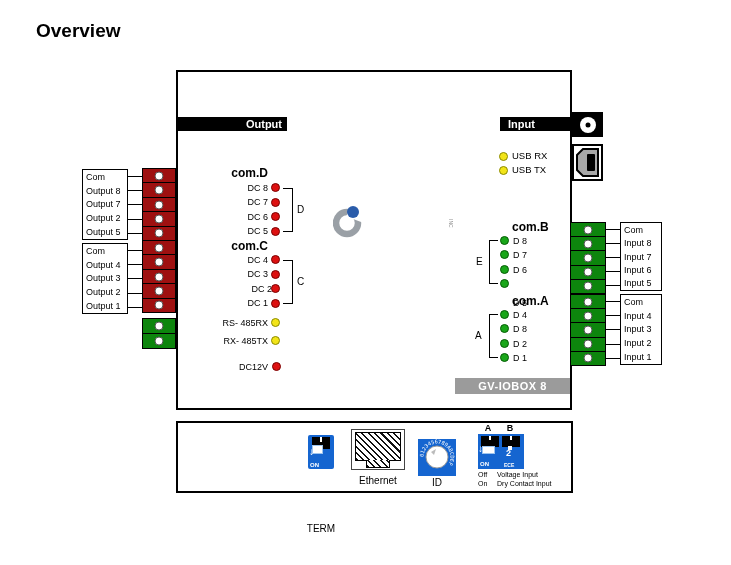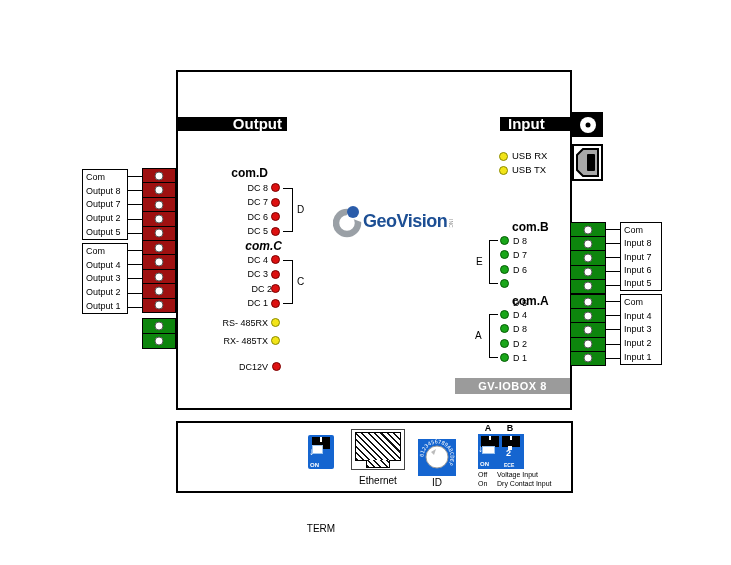--- a/index.html
+++ b/index.html
@@ -2,21 +2,21 @@
 <html style="--terminal-red: #9e1010; --terminal-green: #0d850d; --led-red: #dd1111; --led-yellow: #f2e418; --led-green: #19a619; --component-blue: #1565d0; --logo-blue: #1d4f94; --model-bar-gray: #9b9b9b;"><head>
 <meta charset="utf-8">
 <style>
   * { box-sizing: border-box; margin: 0; padding: 0; }
   html,body { background:#fff; }
   body { font-family:"Liberation Sans", sans-serif; color:#000; }
   #stage { position:relative; width:731px; height:565px; background:#fff; overflow:hidden; }
   .abs { position:absolute; }
   .page-title { font-size:19px; font-weight:bold; }
   .main-box { border:2px solid #000; background:#fff; }
-  .hdr-bar { background:#000; color:#fff; font-weight:bold; font-size:15px; line-height:14px; }
+  .hdr-bar { background:#000; color:#fff; font-weight:bold; font-size:11px; line-height:14px; }
   .hdr-right { text-align:right; padding-right:5px; }
   .hdr-left { text-align:left; padding-left:8px; }
   .label-box { border:1px solid #000; background:#fff; display:flex; flex-direction:column; }
   .lrow { flex:1; font-size:9px; display:flex; align-items:center; padding-left:3px; white-space:pre; }
   .hline { height:0; border-top:1px solid #000; }
   .tblock { display:flex; flex-direction:column; }
   .tcell { flex:1; border:1px solid #000; position:relative; }
   .tcell + .tcell { margin-top:-1px; }
   .red-cell { background: var(--terminal-red, #9e1010); }
   .green-cell { background: var(--terminal-green, #0d850d); }
@@ -46,20 +46,21 @@
   .white-slider { position:absolute; background:#fff; border:1px solid #9ec4ee; }
   .tiny-white { position:absolute; color:#fff; font-weight:bold; }
   .legend-txt { font-size:7px; line-height:9px; }
   .usb-led-label { font-size:9.5px; line-height:12px; }
 </style>
 </head>
 <body>
 
 <div id="stage">
 
+  <div class="abs page-title" style="left:36px;top:20px;">Overview</div>
 
   <div class="abs main-box" style="left:176px;top:70px;width:396px;height:340px;"></div>
 
   <div class="abs hdr-bar hdr-right" style="left:176px;top:117px;width:111px;height:14px;">Output</div>
 
   <div class="abs hdr-bar hdr-left" style="left:500px;top:117px;width:71px;height:14px;">Input</div>
 
   <div class="abs" style="left:572px;top:112px;width:31px;height:25px;background:#000;">
     <div style="position:absolute;left:50%;top:50%;transform:translate(-50%,-50%);width:16px;height:16px;border-radius:50%;background:#fff;"></div>
     <div style="position:absolute;left:50%;top:50%;transform:translate(-50%,-50%);width:5px;height:5px;border-radius:50%;background:#000;"></div>
@@ -150,21 +151,21 @@
   <div class="abs led led-red" style="left:271px;top:183px;"></div>
   <div class="abs row-label ra" style="left:228px;top:195px;width:40px;">DC 7</div>
   <div class="abs led led-red" style="left:271px;top:198px;"></div>
   <div class="abs row-label ra" style="left:228px;top:210px;width:40px;">DC 6</div>
   <div class="abs led led-red" style="left:271px;top:212px;"></div>
   <div class="abs row-label ra" style="left:228px;top:224px;width:40px;">DC 5</div>
   <div class="abs led led-red" style="left:271px;top:227px;"></div>
   <div class="abs bracket-r" style="left:283px;top:188px;width:10px;height:44px;"></div>
   <div class="abs bracket-letter" style="left:297px;top:203px;">D</div>
 
-  <div class="abs sec-hdr ra" style="left:244px;top:239px;width:38px;font-style:italic;">com.C</div>
+  <div class="abs sec-hdr ra" style="left:230px;top:239px;width:38px;">com.C</div>
   <div class="abs row-label ra" style="left:228px;top:253px;width:40px;">DC 4</div>
   <div class="abs led led-red" style="left:271px;top:255px;"></div>
   <div class="abs row-label ra" style="left:228px;top:267px;width:40px;">DC 3</div>
   <div class="abs led led-red" style="left:271px;top:270px;"></div>
   <div class="abs row-label ra" style="left:232px;top:282px;width:40px;">DC 2</div>
   <div class="abs led led-red" style="left:271px;top:284px;"></div>
   <div class="abs row-label ra" style="left:228px;top:296px;width:40px;">DC 1</div>
   <div class="abs led led-red" style="left:271px;top:299px;"></div>
   <div class="abs bracket-r" style="left:283px;top:260px;width:10px;height:44px;"></div>
   <div class="abs bracket-letter" style="left:297px;top:275px;">C</div>
@@ -177,21 +178,20 @@
   <div class="abs row-label ra" style="left:228px;top:360px;width:40px;">DC12V</div>
   <div class="abs led led-red" style="left:272px;top:362px;"></div>
 
   <div class="abs" style="left:333px;top:202px;width:32px;height:38px;">
     <svg width="32" height="38">
       <circle cx="14" cy="21" r="11" fill="none" stroke="#9aa0a6" stroke-width="6.5"></circle>
       <rect x="16" y="0" width="18" height="15" fill="#fff" transform="rotate(20 16 7)"></rect>
       <circle cx="20" cy="10" r="6" fill="#2a5caa"></circle>
     </svg>
   </div>
-  <div class="abs logo-word" style="left:363px;top:211px;">GeoVision</div>
   <div class="abs logo-suffix" style="left:448px;top:219px;">INC</div>
 
   <div class="abs sec-hdr" style="left:512px;top:220px;width:40px;">com.B</div>
   <div class="abs led led-green" style="left:500px;top:236px;"></div>
   <div class="abs row-label" style="left:513px;top:234px;width:30px;">D 8</div>
   <div class="abs led led-green" style="left:500px;top:250px;"></div>
   <div class="abs row-label" style="left:513px;top:248px;width:30px;">D 7</div>
   <div class="abs led led-green" style="left:500px;top:265px;"></div>
   <div class="abs row-label" style="left:513px;top:263px;width:30px;">D 6</div>
   <div class="abs led led-green" style="left:500px;top:279px;"></div>

